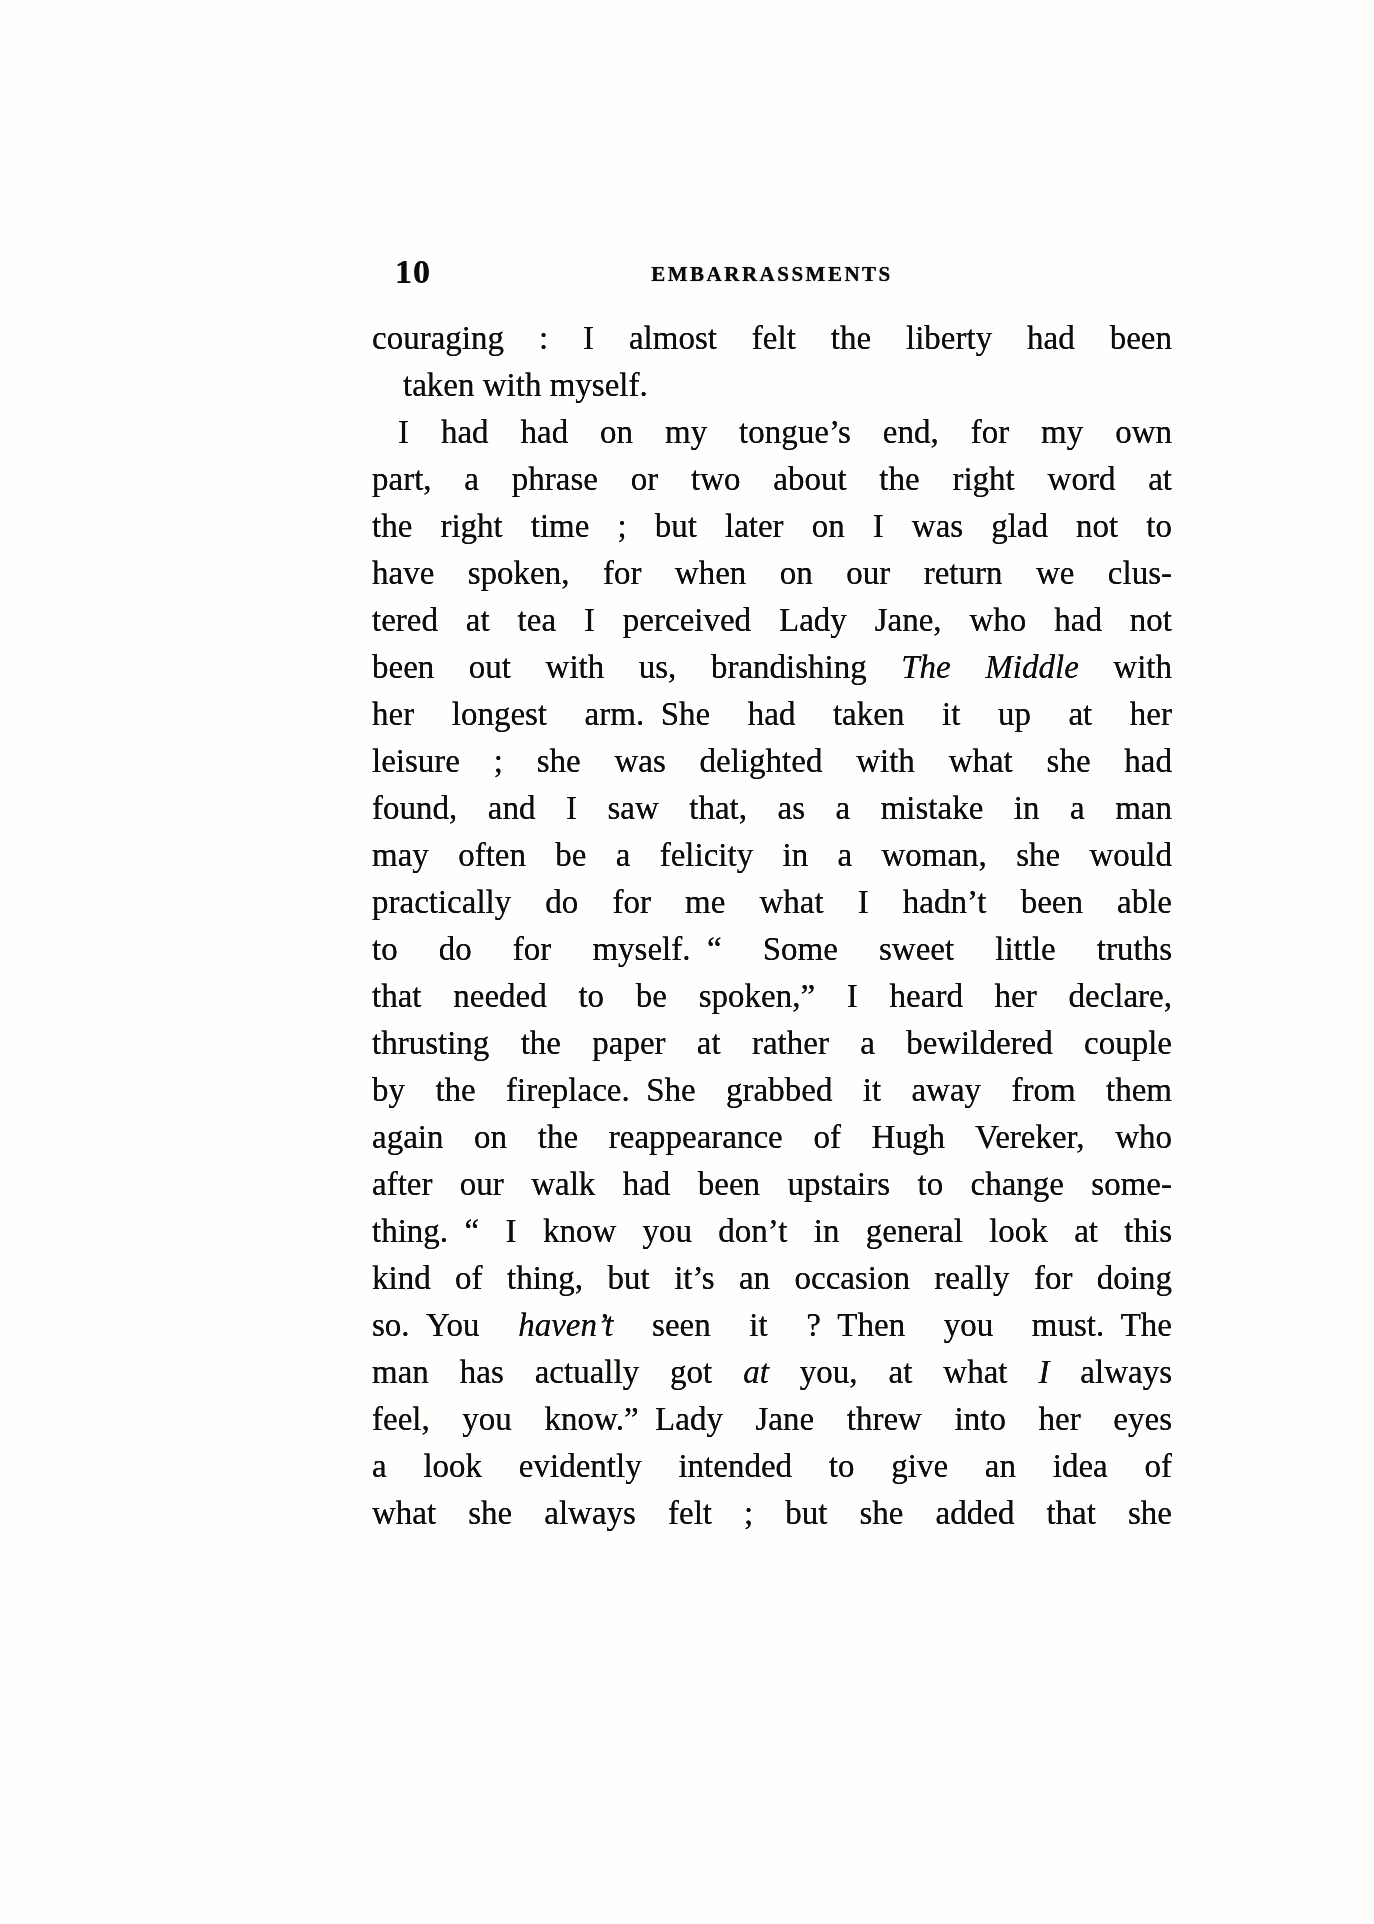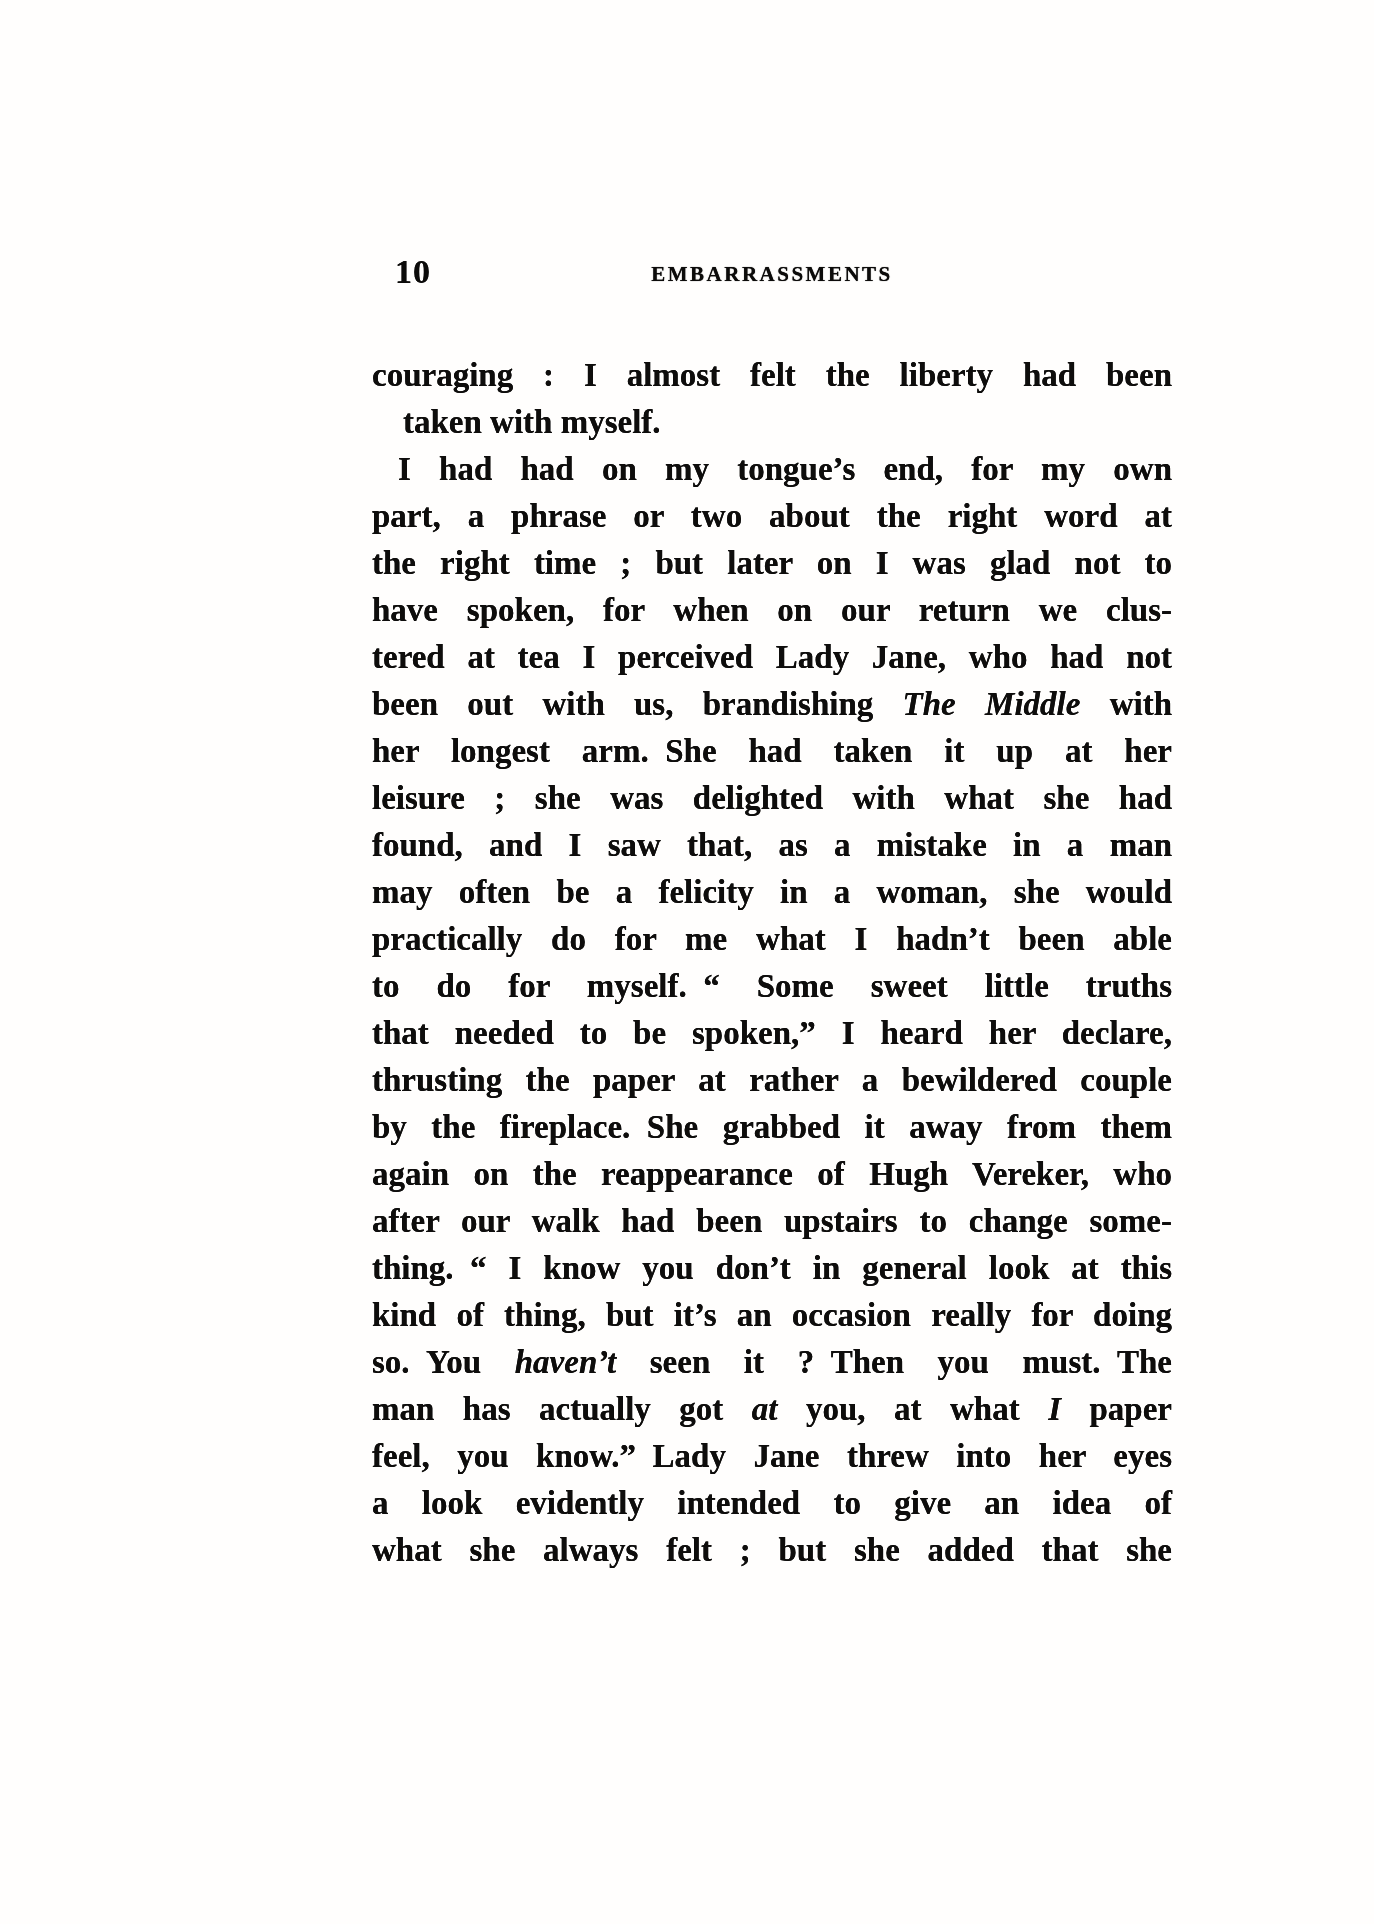--- a/index.html
+++ b/index.html
@@ -41,27 +41,26 @@
     font-weight: 700;
     letter-spacing: 2.5px;
     color: #0c0b0a;
     line-height: 40px;
     padding-top: 2px;
     text-shadow: 0 0 0.8px currentColor;
   }
   .textblock {
     position: absolute;
     left: 372px;
-    top: 352px;
+    top: 315px;
     width: 800px;
     font-size: 33px;
     line-height: 47px;
     color: #0e0d0c;
     text-shadow: 0 0 0.6px currentColor;
-    font-weight: bold;
   }
   .line {
     text-align: justify;
     text-align-last: justify;
     height: 47px;
   }
   .line.nojust {
     text-align: left;
     text-align-last: left;
     margin-left: 31px;
@@ -97,18 +96,18 @@
       <div class="line"><span>practically do for me what I hadn’t been able</span></div>
       <div class="line"><span>to do for myself. “ Some sweet little truths</span></div>
       <div class="line"><span>that needed to be spoken,” I heard her declare,</span></div>
       <div class="line"><span>thrusting the paper at rather a bewildered couple</span></div>
       <div class="line"><span>by the fireplace. She grabbed it away from them</span></div>
       <div class="line"><span>again on the reappearance of Hugh Vereker, who</span></div>
       <div class="line"><span>after our walk had been upstairs to change some-</span></div>
       <div class="line"><span>thing. “ I know you don’t in general look at this</span></div>
       <div class="line"><span>kind of thing, but it’s an occasion really for doing</span></div>
       <div class="line"><span>so. You </span><i>haven’t</i><span> seen it ? Then you must. The</span></div>
-      <div class="line"><span>man has actually got </span><i>at</i><span> you, at what </span><i>I</i><span> paper</span></div>
+      <div class="line"><span>man has actually got </span><i>at</i><span> you, at what </span><i>I</i><span> always</span></div>
       <div class="line"><span>feel, you know.” Lady Jane threw into her eyes</span></div>
       <div class="line"><span>a look evidently intended to give an idea of</span></div>
       <div class="line"><span>what she always felt ; but she added that she</span></div>
     </div>
 </div>
 
 </body></html>

